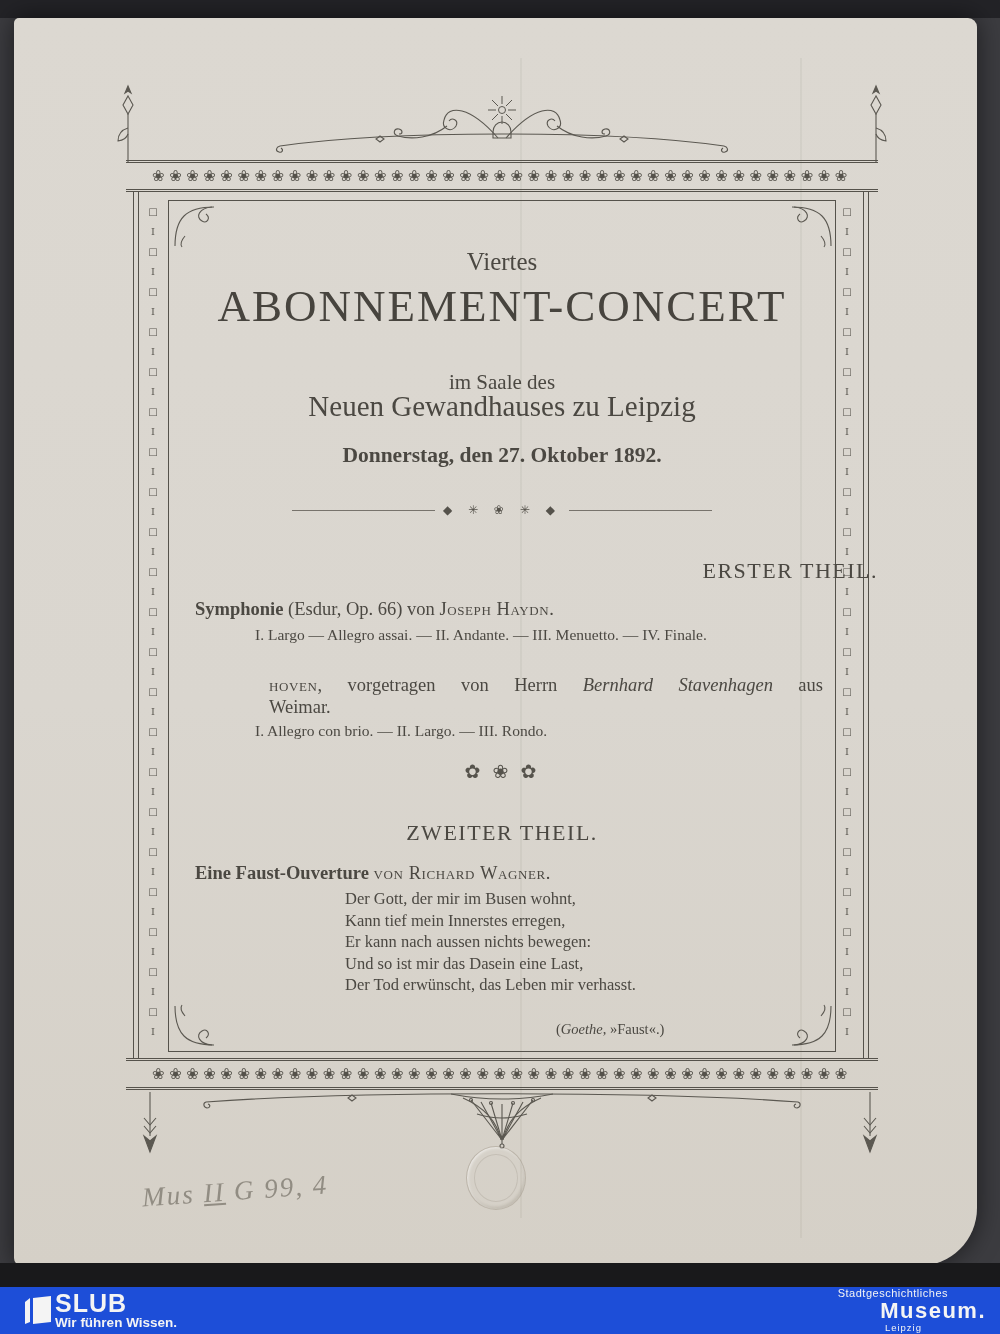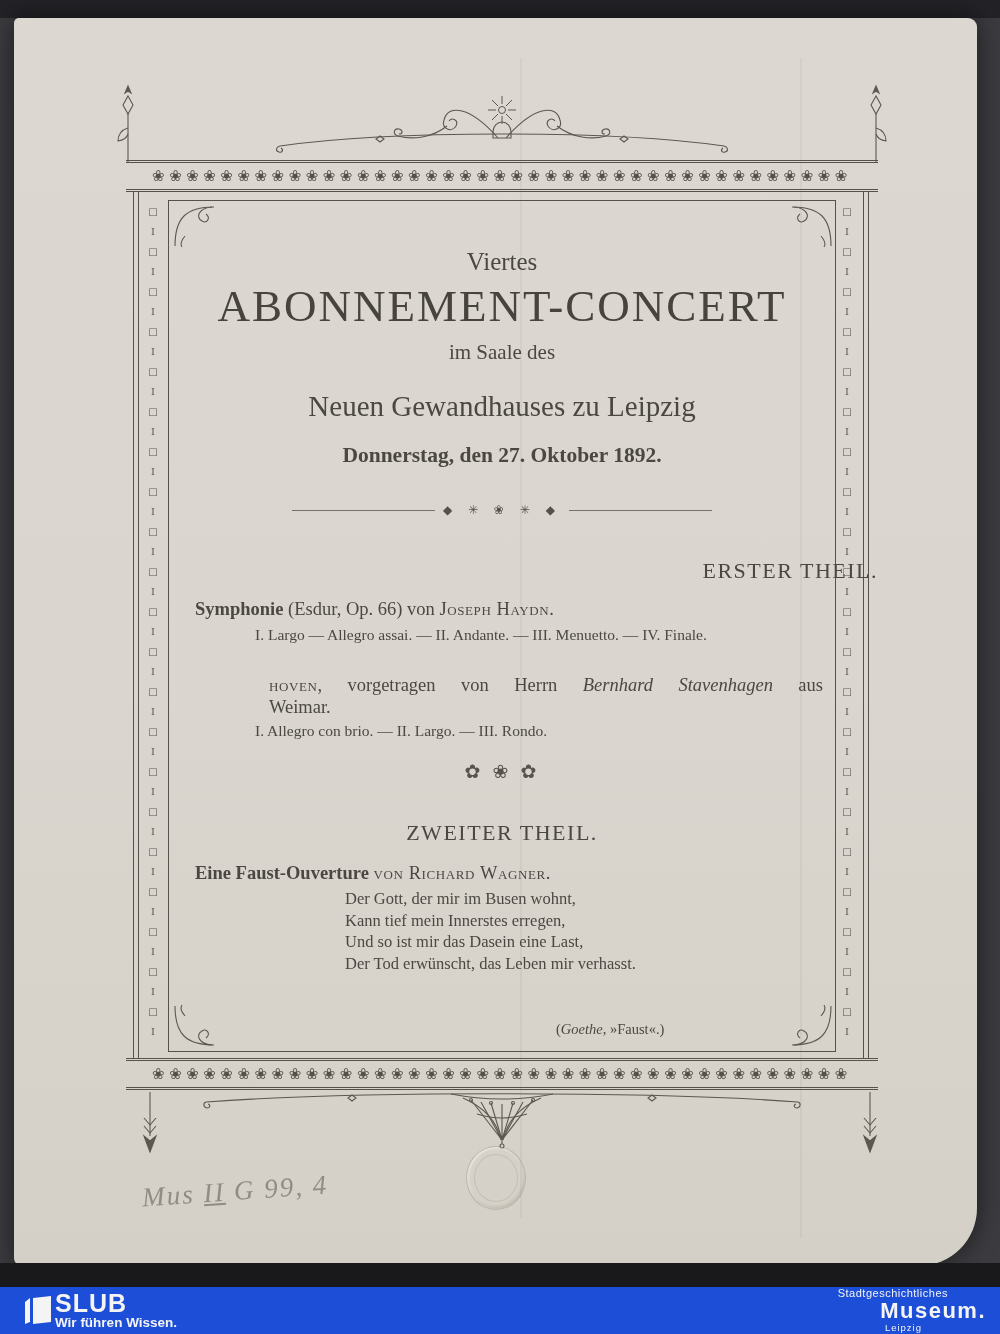--- a/index.html
+++ b/index.html
@@ -259,21 +259,21 @@
       <path d="M10,62 l-6,-16 6,5 6,-5 z" fill="#5b5851"></path>
     </svg>
     <svg class="abs orn" style="left:846px;top:1072px;" width="20" height="64" viewBox="0 0 20 64">
       <path d="M10,2 V46"></path>
       <path d="M4,28 l6,7 6,-7 M4,36 l6,7 6,-7"></path>
       <path d="M10,62 l-6,-16 6,5 6,-5 z" fill="#5b5851"></path>
     </svg>
 
     <div class="abs ctr pretitle" style="top:230px;">Viertes</div>
     <div class="abs ctr title" style="top:262px;">ABONNEMENT-CONCERT</div>
-    <div class="abs ctr loc" style="top:322px;">im Saale des</div>
+    <div class="abs ctr loc" style="top:352px;">im Saale des</div>
     <div class="abs ctr venue" style="top:372px;">Neuen Gewandhauses zu Leipzig</div>
     <div class="abs ctr dateline" style="top:425px;">Donnerstag, den 27. Oktober 1892.</div>
 
     <div class="abs divider-wrap" style="left:278px;top:482px;width:420px;height:20px;">
       <div class="divider-rule"></div>
       <div class="divider-orn">◆ ✳ ❀ ✳ ◆</div>
       <div class="divider-rule"></div>
     </div>
 
     <div class="abs ctr partheading" style="top:540px;text-align:right;">ERSTER THEIL.</div>
@@ -284,20 +284,21 @@
     <div class="abs movements" style="left:241px;top:704px;">I. Allegro con brio. — II. Largo. — III. Rondo.</div>
 
     <div class="abs ctr floral" style="top:742px;">✿ ❀ ✿</div>
 
     <div class="abs ctr partheading" style="top:802px;">ZWEITER THEIL.</div>
     <div class="abs workline" style="left:181px;top:844px;width:628px;"><span class="seg-bold">Eine Faust-Ouverture</span><span class="seg-plain"> </span><span class="seg-smallcaps">von Richard Wagner</span><span class="seg-plain">.</span></div>
 
     <div class="abs" style="left:331px;top:870px;">
       <div class="poemline">Der Gott, der mir im Busen wohnt,</div>
       <div class="poemline">Kann tief mein Innerstes erregen,</div>
+      <div class="poemline">Er kann nach aussen nichts bewegen:</div>
       <div class="poemline">Und so ist mir das Dasein eine Last,</div>
       <div class="poemline">Der Tod erwünscht, das Leben mir verhasst.</div>
     </div>
     <div class="abs credit" style="left:542px;top:1003px;"><span class="seg-plain">(</span><span class="seg-italic">Goethe</span><span class="seg-plain">, »Faust«.)</span></div>
 
     <div class="abs stamp"></div>
     <div class="abs handwriting"><span class="seg-hw">Mus </span><span class="seg-hw-ul">II</span><span class="seg-hw"> G 99, 4</span></div>
   </div>
 
   <div class="abs strip-bottom"></div>

